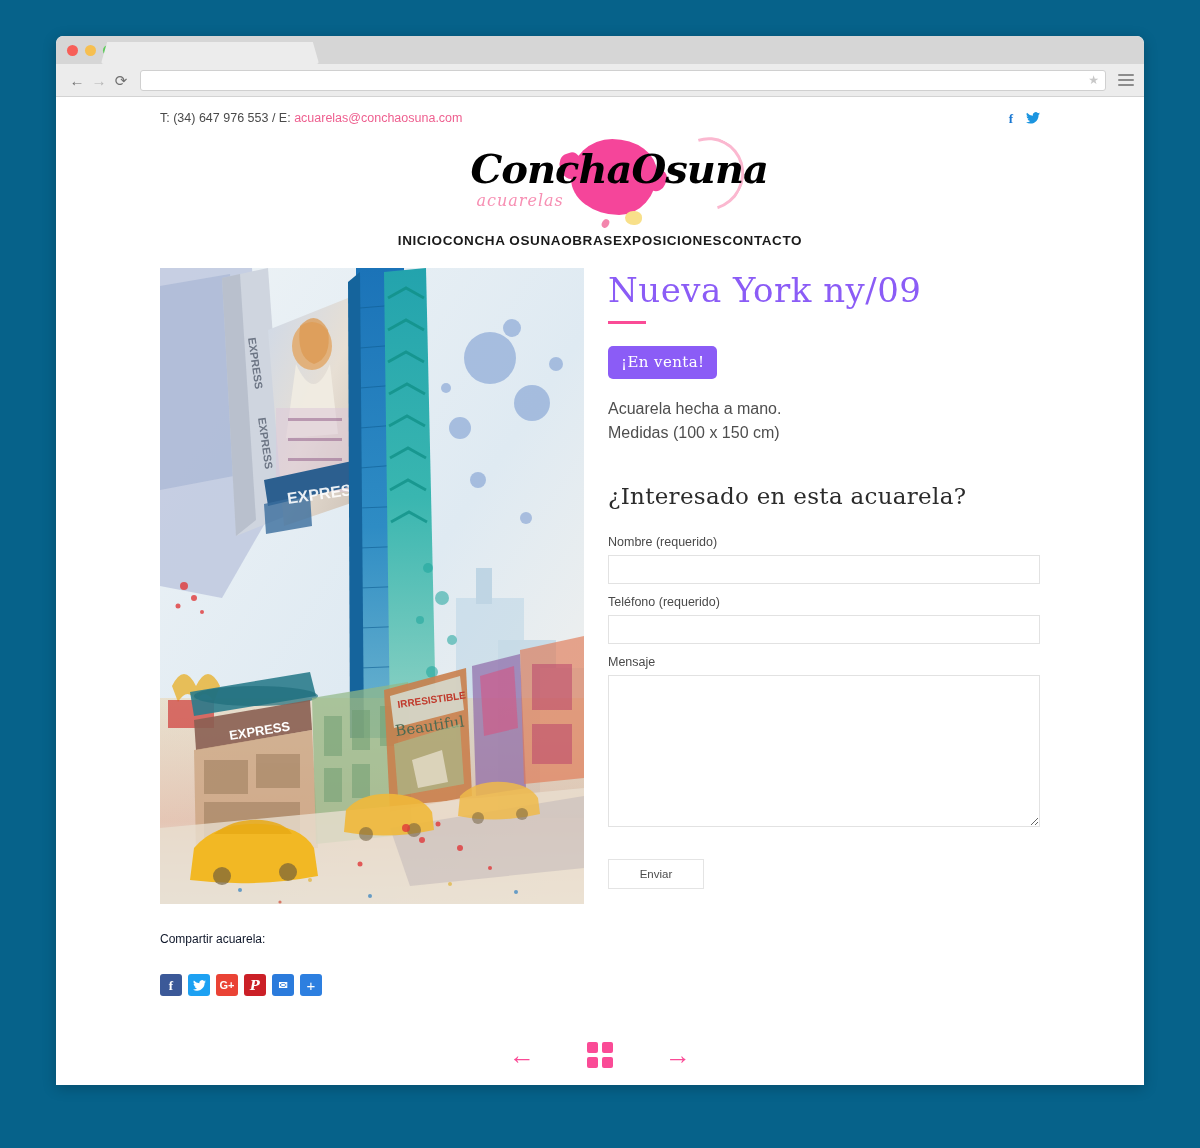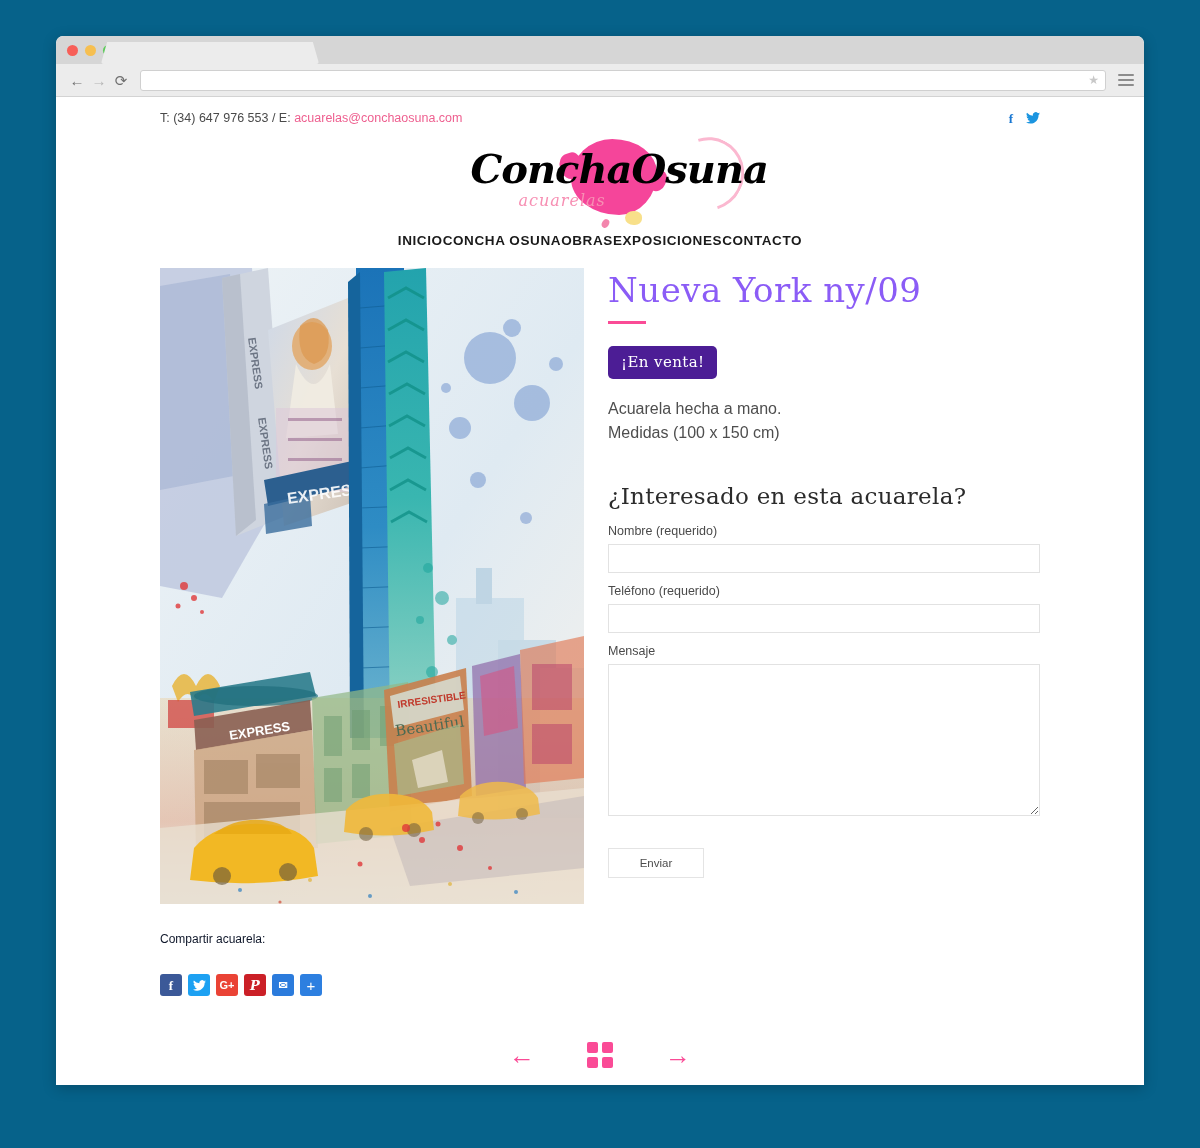--- a/index.html
+++ b/index.html
@@ -170,21 +170,20 @@
   }
   .logo-sub {
     position: absolute;
     left: 14px; top: 58px;
     font-family: "DejaVu Serif", serif;
     font-style: italic;
     font-size: 16px;
     color: #f78fb3;
     letter-spacing: 1px;
     z-index: 3;
-    margin-left: 42px;
   }
   .swirl {
     position: absolute;
     right: -6px; top: 4px;
     width: 72px; height: 74px;
     border: 3px solid #fbb8d0;
     border-radius: 50%;
     border-left-color: transparent;
     border-bottom-color: transparent;
     transform: rotate(28deg);
@@ -243,41 +242,41 @@
     letter-spacing: .5px;
     line-height: 1.1;
   }
   .title-rule {
     width: 38px; height: 3px;
     background: #fa4b96;
     margin: 12px 0 22px;
   }
   .badge-sale {
     display: inline-block;
-    background: #4c1d95;
+    background: #8b5cf6;
     color: #fff;
     font-family: "DejaVu Serif", serif;
     font-size: 15px;
     padding: 7px 13px 8px;
     border-radius: 5px;
     letter-spacing: .4px;
   }
   .desc {
     margin-top: 18px;
     font-size: 16px;
     color: #4e4e4e;
     line-height: 1.5;
   }
 
   h2.form-title {
     font-family: "DejaVu Serif", serif;
     font-weight: normal;
     font-size: 23px;
     color: #2b2b2b;
-    margin: 38px 0 15px;
+    margin: 38px 0 26px;
     letter-spacing: .3px;
   }
 
   .field { margin-bottom: 11px; }
   .field label {
     display: block;
     font-size: 12.5px;
     color: #4a4a4a;
     margin-bottom: 6px;
   }

